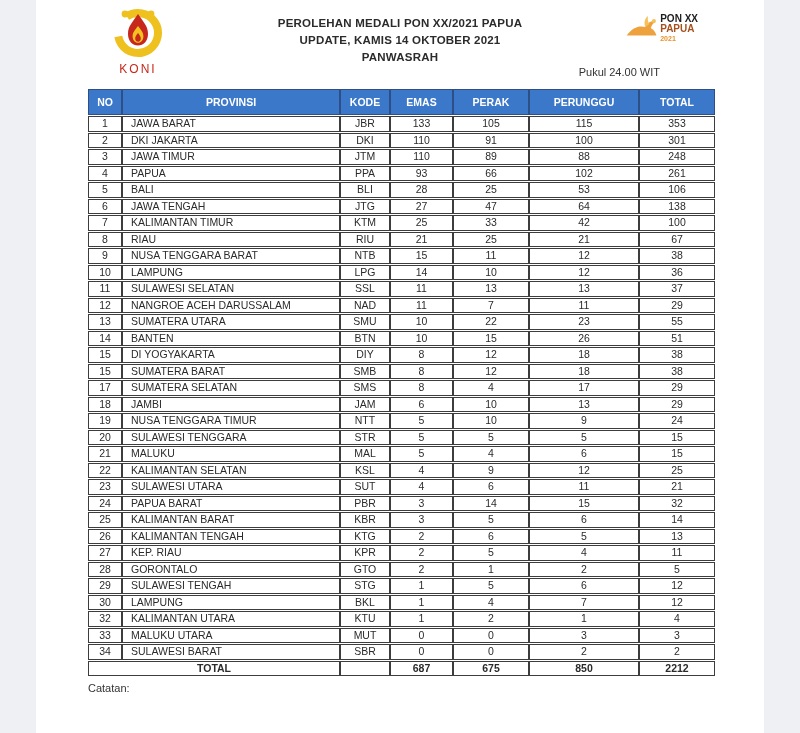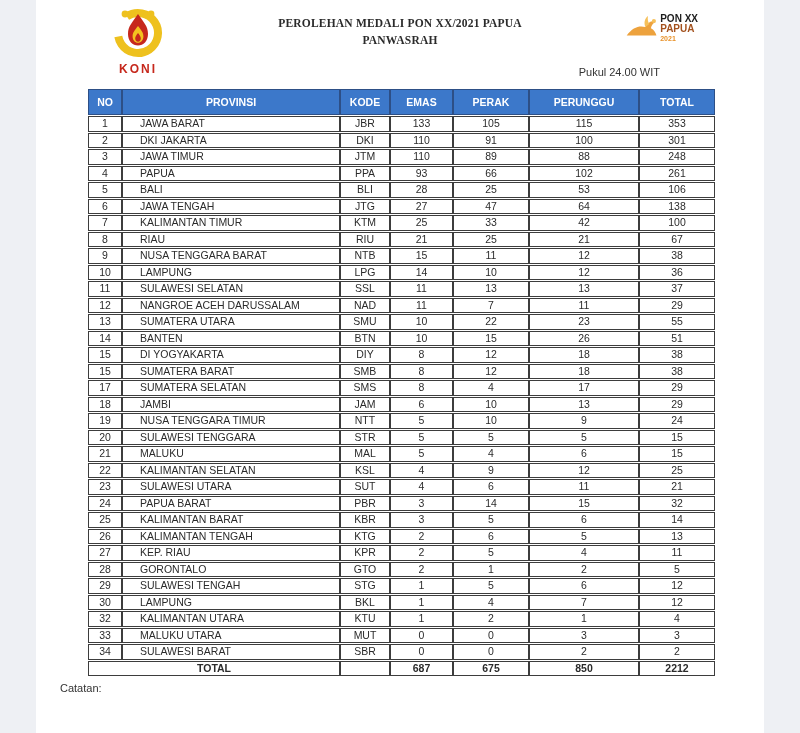--- a/index.html
+++ b/index.html
@@ -6,39 +6,39 @@
   html,body { width:800px; height:733px; background:#ffffff; font-family:"Liberation Sans", sans-serif; }
   .stage { position:relative; width:800px; height:733px; background:#ffffff; overflow:hidden; }
   .edge { position:absolute; top:0; bottom:0; width:36px; background:#eef0f4; }
   .edge-left { left:0; }
   .edge-right { right:0; }
   .content { position:absolute; left:36px; right:36px; top:0; bottom:0; background:#fff; }
 
   
   .doc-header { position:relative; height:88px; }
   .koni-logo { position:absolute; left:60px; top:5px; width:84px; text-align:center; }
-  .koni-label { font-size:12px; font-weight:bold; letter-spacing:2px; color:var(--koni_red); margin-top:-3px; }
+  .koni-label { font-size:12px; font-weight:normal; letter-spacing:2px; color:var(--koni_red); margin-top:-3px; }
   .doc-title { position:absolute; left:0; right:0; top:15px; text-align:center;
-               font-size:11.5px; font-weight:bold; color:#2b2b2b; line-height:17px; letter-spacing:.2px;font-family:Liberation Serif, serif; }
+               font-size:11.5px; font-weight:bold; color:#2b2b2b; line-height:17px; letter-spacing:.2px; }
   .pon-logo { position:absolute; right:66px; top:14px; display:flex; align-items:flex-start; gap:1px; }
   .pon-text { font-weight:bold; color:#1d1d1d; font-size:10px; line-height:10px; }
   .pon-text .l2 { color:#a3511d; }
   .pon-text .l3 { color:#e8922a; font-size:7px; font-weight:bold; }
   .time-note { position:absolute; right:104px; top:66px; font-size:11px; color:#333;text-align:center; }
 
   
   .table-wrap { margin-left:52px; width:627px; }
   table { border-collapse:separate; border-spacing:0 1px; width:627px; table-layout:fixed; }
   th, td { border:1.4px solid #3d3d3d; text-align:center; overflow:hidden; white-space:nowrap; }
   th { background:var(--header_bg); color:var(--header_text); font-size:10.5px; font-weight:bold;
        height:26px; border-color:#2d4f86;margin-top:40px; }
   td { font-size:10.5px; color:#2b2b2b; height:15.5px; line-height:13px; background:#fff; }
-  td.cell-left { text-align:left; padding-left:17px; }
+  td.cell-left { text-align:left; padding-left:8px; }
   tr.total-row td { font-weight:bold; }
-  .catatan { margin-left:24px; margin-top:5px; font-size:11px; color:#333; }
+  .catatan { margin-left:52px; margin-top:5px; font-size:11px; color:#333; }
 </style>
 </head>
 <body>
 
 <div class="stage">
   <div class="edge edge-left"></div>
   <div class="edge edge-right"></div>
 
   <div class="content">
 
@@ -51,20 +51,21 @@
           <circle cx="43" cy="9" r="3.4" fill="#eec11e"></circle>
           <path d="M30 9 C36 18 40 21 40 29 C40 36 35.5 40.5 30 40.5 C24.5 40.5 20 36 20 29 C20 21 24 18 30 9 Z" fill="#c6281c"></path>
           <path d="M30 21 C33.4 25.5 35.4 27.5 35.4 31.5 C35.4 35.2 33 37.8 30 37.8 C27 37.8 24.6 35.2 24.6 31.5 C24.6 27.5 26.6 25.5 30 21 Z" fill="#f3c21f"></path>
           <path d="M30 28 C31.8 30.4 32.8 31.6 32.8 33.6 C32.8 35.6 31.6 36.8 30 36.8 C28.4 36.8 27.2 35.6 27.2 33.6 C27.2 31.6 28.2 30.4 30 28 Z" fill="#c6281c"></path>
         </svg>
         <div class="koni-label">KONI</div>
       </div>
 
       <div class="doc-title">
         <div>PEROLEHAN MEDALI PON XX/2021 PAPUA</div>
+        <div>UPDATE, KAMIS 14 OKTOBER 2021</div>
         <div>PANWASRAH</div>
       </div>
 
       <div class="pon-logo">
         <svg width="34" height="26" viewBox="0 0 40 30">
           <path d="M2 25 C9 15 17 13 24 15 C27 9 32 7 36 9 C33 10.5 31 13 30.5 16.5 C34 18.5 36 21 37 25 Z" fill="#eda23d"></path>
           <circle cx="34" cy="8" r="2.4" fill="#f6c05a"></circle>
           <path d="M24 15 C22 10 23 5 27 2 C26.4 6 27 9 28.6 11.4 Z" fill="#f6c05a"></path>
         </svg>
         <div class="pon-text">

